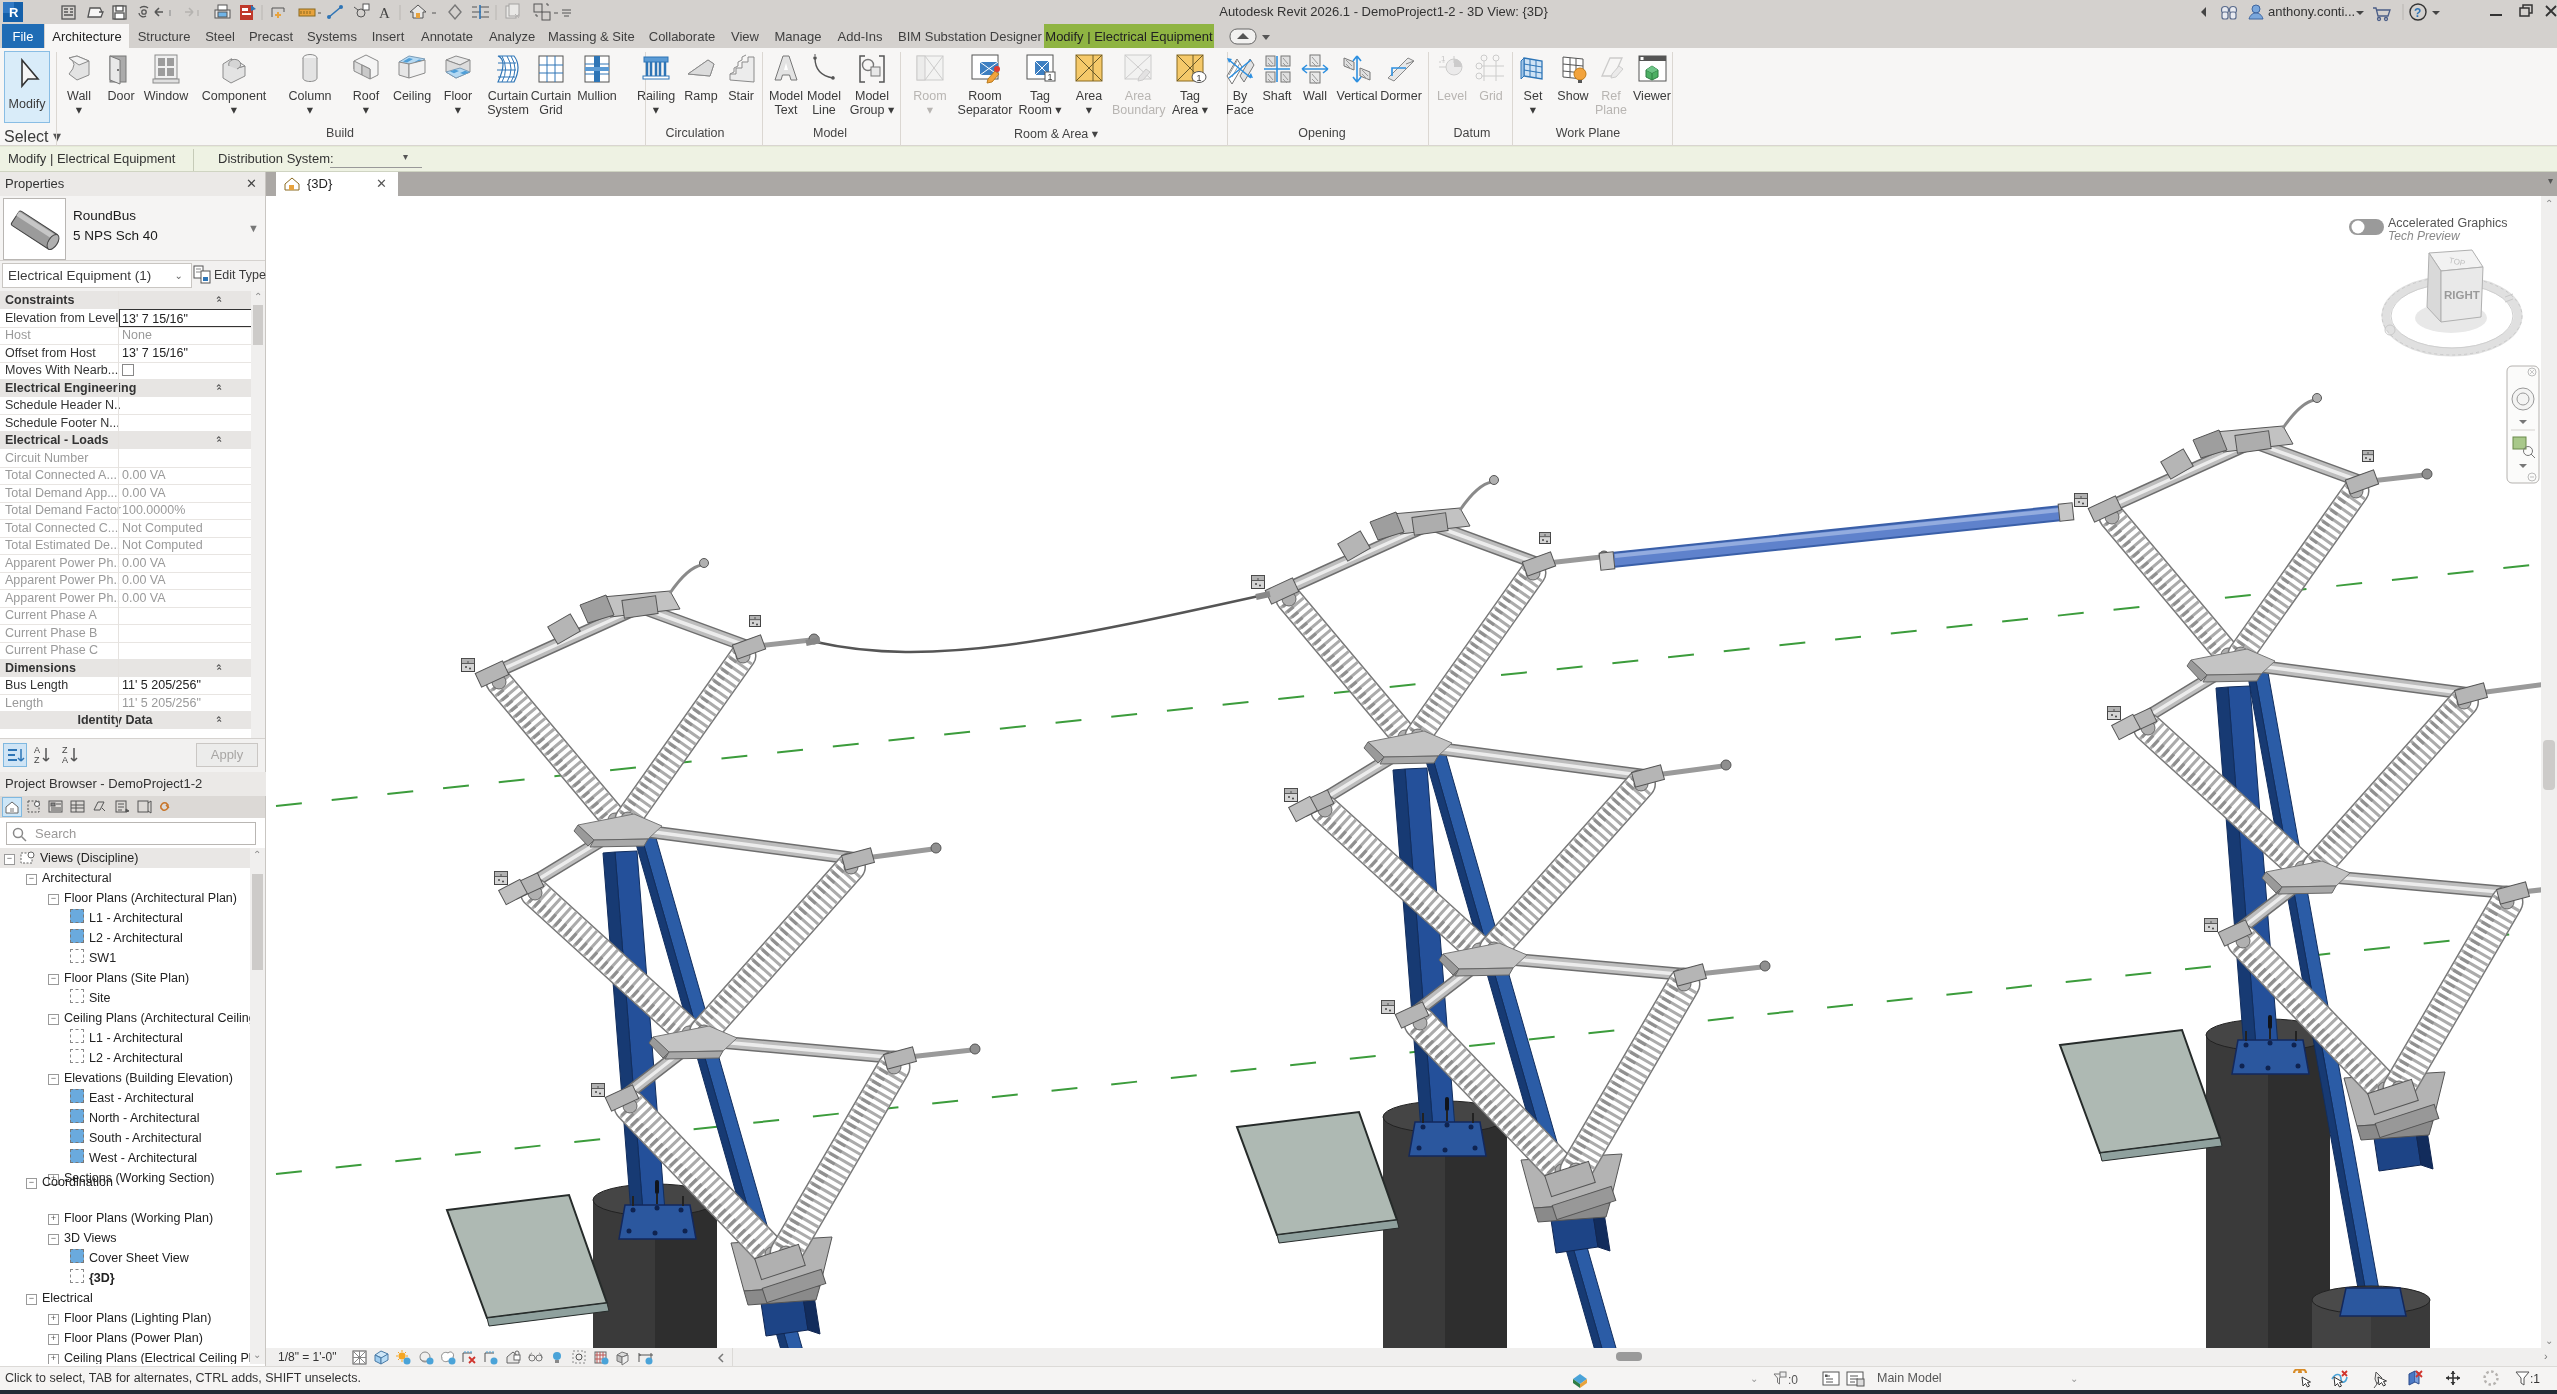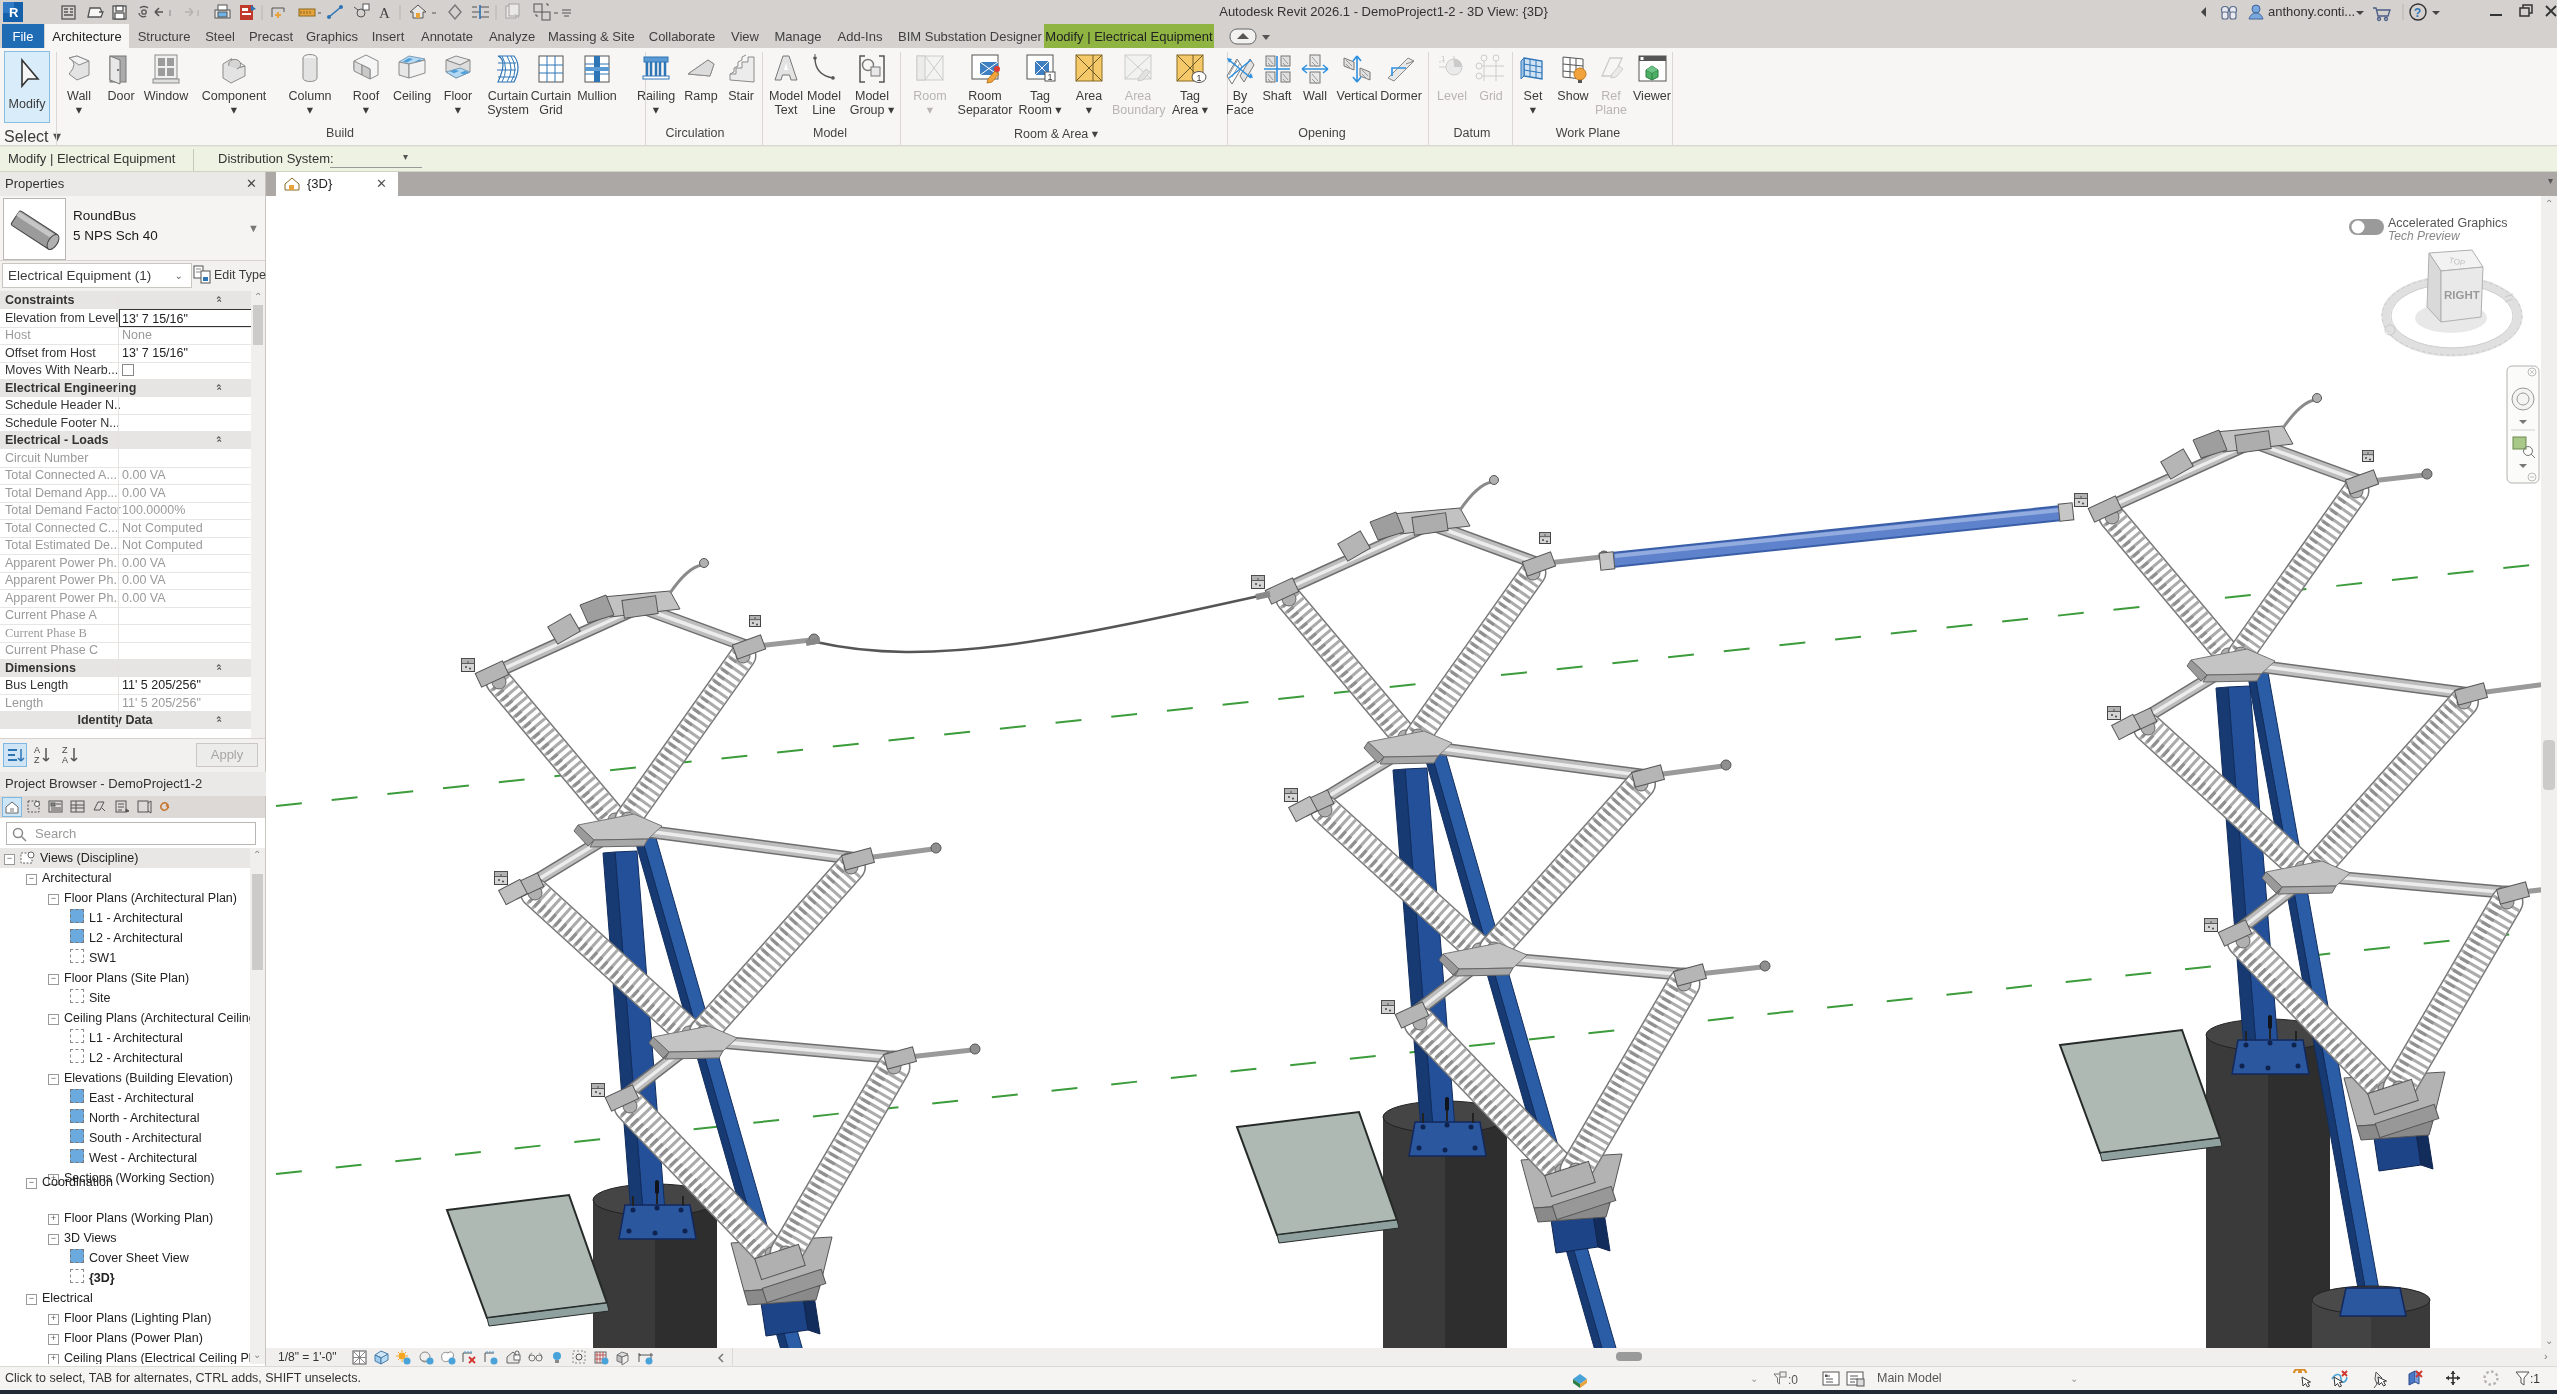--- a/index.html
+++ b/index.html
@@ -173,21 +173,21 @@
         </g>
       <path d="M366 6l10 10m0-10l-10 10" stroke="#333" stroke-width="1.8"></path>
     </svg>
   </div>
   <div class="abs" id="tabrow">
     <div class="tab file" style="left:2px;width:42px;">File</div>
     <div class="tab active" style="left:45px;width:84px;">Architecture</div>
     <div class="tab" style="left:134px;width:60px;">Structure</div>
     <div class="tab" style="left:202px;width:36px;">Steel</div>
     <div class="tab" style="left:246px;width:50px;">Precast</div>
-    <div class="tab" style="left:306px;width:52px;">Graphics</div>
+    <div class="tab" style="left:306px;width:52px;">Systems</div>
     <div class="tab" style="left:368px;width:40px;">Insert</div>
     <div class="tab" style="left:418px;width:58px;">Annotate</div>
     <div class="tab" style="left:486px;width:52px;">Analyze</div>
     <div class="tab" style="left:548px;width:82px;">Massing &amp; Site</div>
     <div class="tab" style="left:646px;width:72px;">Collaborate</div>
     <div class="tab" style="left:726px;width:38px;">View</div>
     <div class="tab" style="left:772px;width:52px;">Manage</div>
     <div class="tab" style="left:834px;width:52px;">Add-Ins</div>
     <div class="tab" style="left:898px;width:136px;">BIM Substation Designer</div>
     <div class="tab green" style="left:1044px;width:170px;">Modify | Electrical Equipment</div>
@@ -638,21 +638,21 @@
           <span class="val">0.00 VA</span>
         </div>
 <div class="prow cellline gray" style="left:0;top:297.5px;">
           <span class="lab">Apparent Power Ph...</span>
           <span class="val">0.00 VA</span>
         </div>
 <div class="prow cellline gray" style="left:0;top:315.0px;">
           <span class="lab">Current Phase A</span>
           <span class="val"></span>
         </div>
-<div class="prow cellline gray" style="left:0;top:332.5px;font-family:Liberation Serif, serif;">
+<div class="prow cellline gray" style="left:0;top:332.5px;">
           <span class="lab">Current Phase B</span>
           <span class="val"></span>
         </div>
 <div class="prow cellline gray" style="left:0;top:350.0px;">
           <span class="lab">Current Phase C</span>
           <span class="val"></span>
         </div>
 <div class="prow hdr" style="left:0;top:367.5px;">
           <span class="lab" style="font-weight:bold;width:220px;">Dimensions</span>
           <span style="position:absolute;right:22px;top:0;color:#555;font-size:9px;">⌃<span style="position:relative;left:-7px;top:3px;">⌃</span></span>

